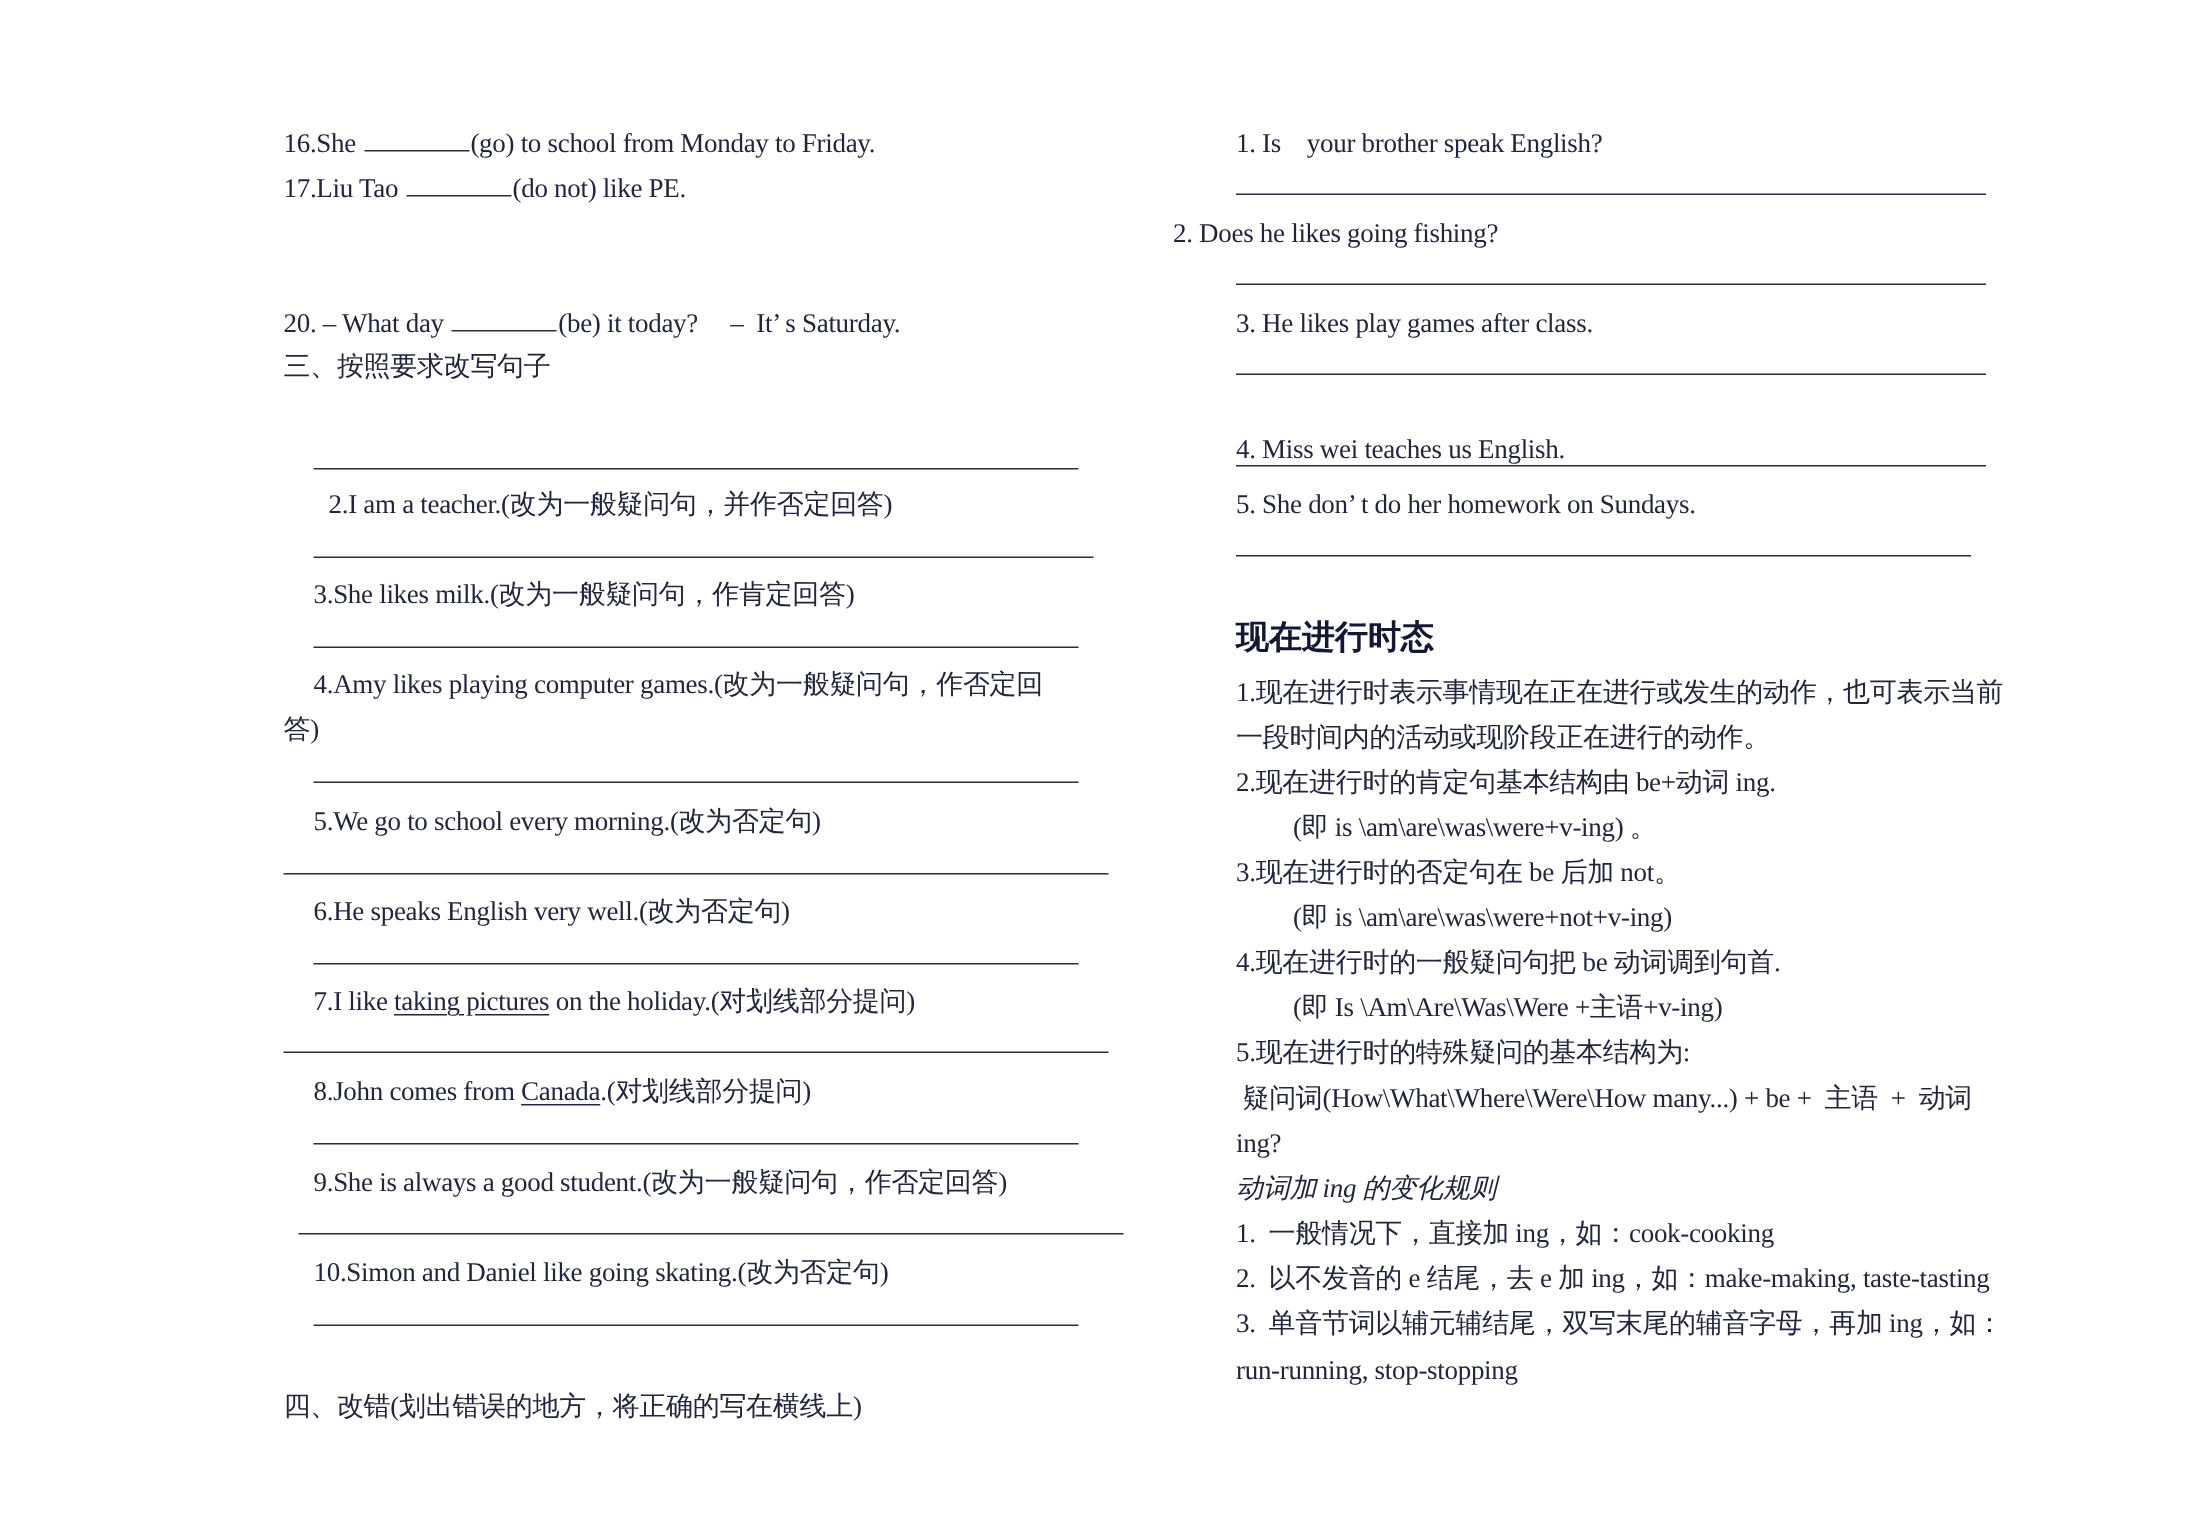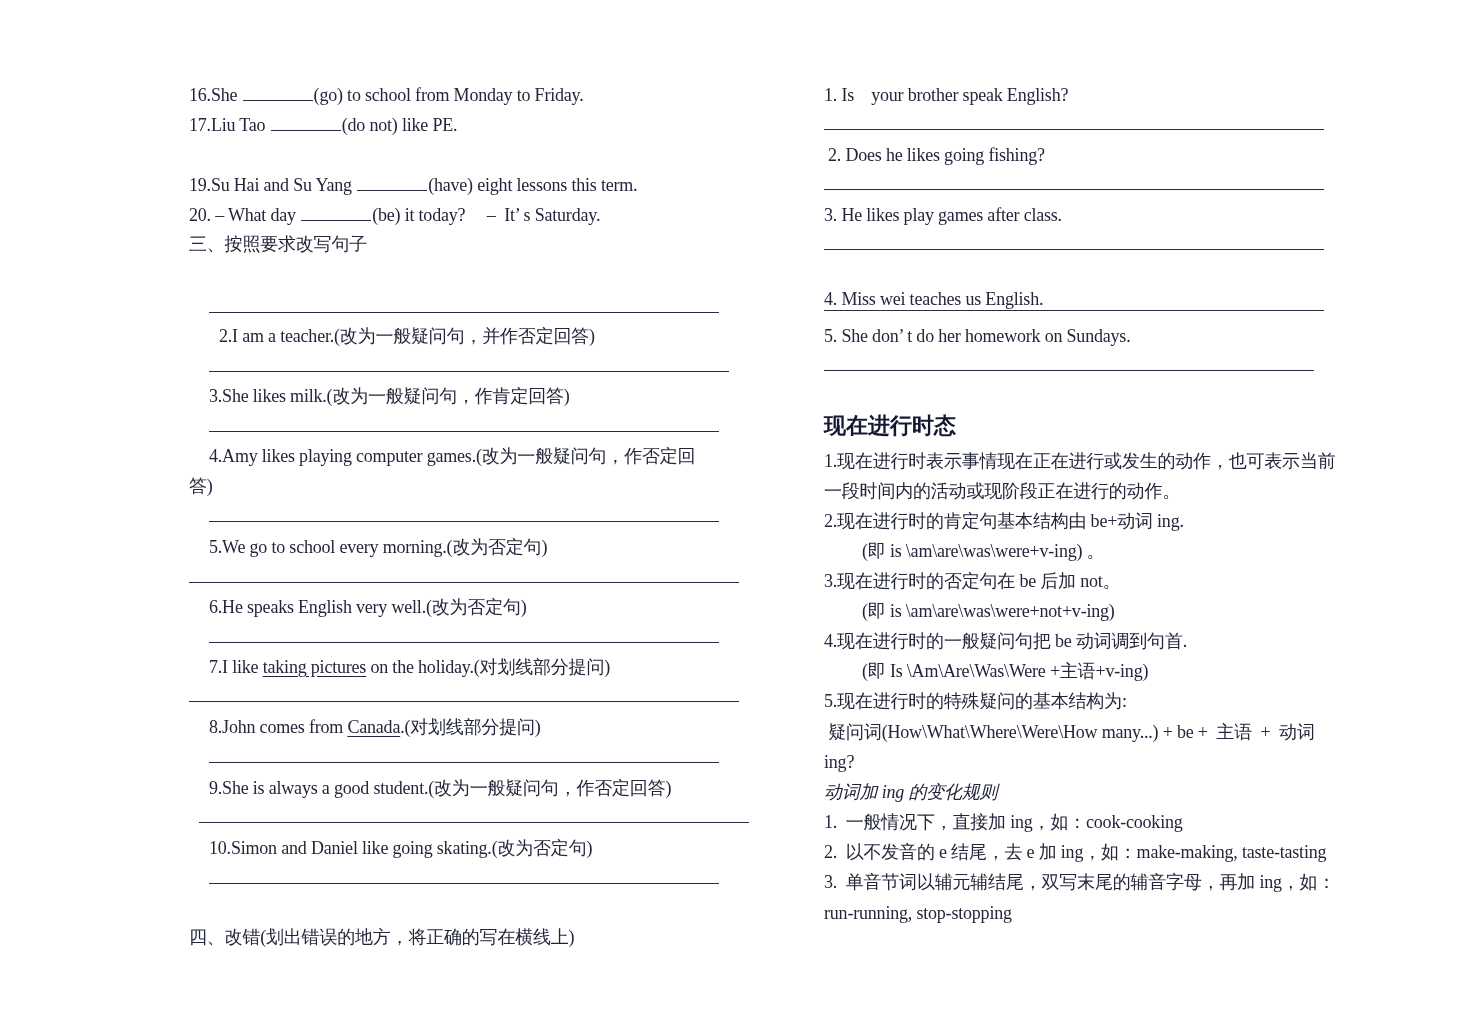--- a/index.html
+++ b/index.html
@@ -31,23 +31,20 @@
 </head>
 <body>
 
 <div class="page">
 
   <div class="line" style="left:189px;top:83px;">
     <span>16.</span><span>She </span><span class="inline-blank"></span><span>(go) to school from Monday to Friday.</span>
   </div>
   <div class="line" style="left:189px;top:113px;">
     <span>17.</span><span>Liu Tao </span><span class="inline-blank"></span><span>(do not) like PE.</span>
-  </div>
-  <div class="line" style="left:189px;top:173px;">
-    <span>19.</span><span>Su Hai and Su Yang </span><span class="inline-blank"></span><span>(have) eight lessons this term.</span>
   </div>
   <div class="line" style="left:189px;top:203px;">
     <span>20.</span><span style="white-space:pre;"> – What day </span><span class="inline-blank"></span><span style="white-space:pre;">(be) it today?     –  It’ s Saturday.</span>
   </div>
 
   <div class="line" style="left:189px;top:232px;">三、按照要求改写句子</div>
 
   <div class="blank" style="left:209px;top:312px;width:510px;"></div>
 
   <div class="line" style="left:219px;top:324px;">2.I am a teacher.(改为一般疑问句，并作否定回答)</div>
@@ -80,21 +77,21 @@
   <div class="blank" style="left:199px;top:822px;width:550px;"></div>
 
   <div class="line" style="left:209px;top:836px;">10.Simon and Daniel like going skating.(改为否定句)</div>
   <div class="blank" style="left:209px;top:883px;width:510px;"></div>
 
   <div class="line" style="left:189px;top:925px;text-align:right;">四、改错(划出错误的地方，将正确的写在横线上)</div>
 
   <div class="line" style="left:824px;top:83px;white-space:pre;">1. Is    your brother speak English?</div>
   <div class="blank" style="left:824px;top:129px;width:500px;"></div>
 
-  <div class="line" style="left:828px;top:143px;">2. Does he likes going fishing?</div>
+  <div class="line" style="left:782px;top:143px;">2. Does he likes going fishing?</div>
   <div class="blank" style="left:824px;top:189px;width:500px;"></div>
 
   <div class="line" style="left:824px;top:203px;">3. He likes play games after class.</div>
   <div class="blank" style="left:824px;top:249px;width:500px;"></div>
 
   <div class="line" style="left:824px;top:263px;margin-top:24px;">4. Miss wei teaches us English.</div>
   <div class="blank" style="left:824px;top:310px;width:500px;"></div>
 
   <div class="line" style="left:824px;top:324px;">5. She don’ t do her homework on Sundays.</div>
   <div class="blank" style="left:824px;top:370px;width:490px;"></div>

